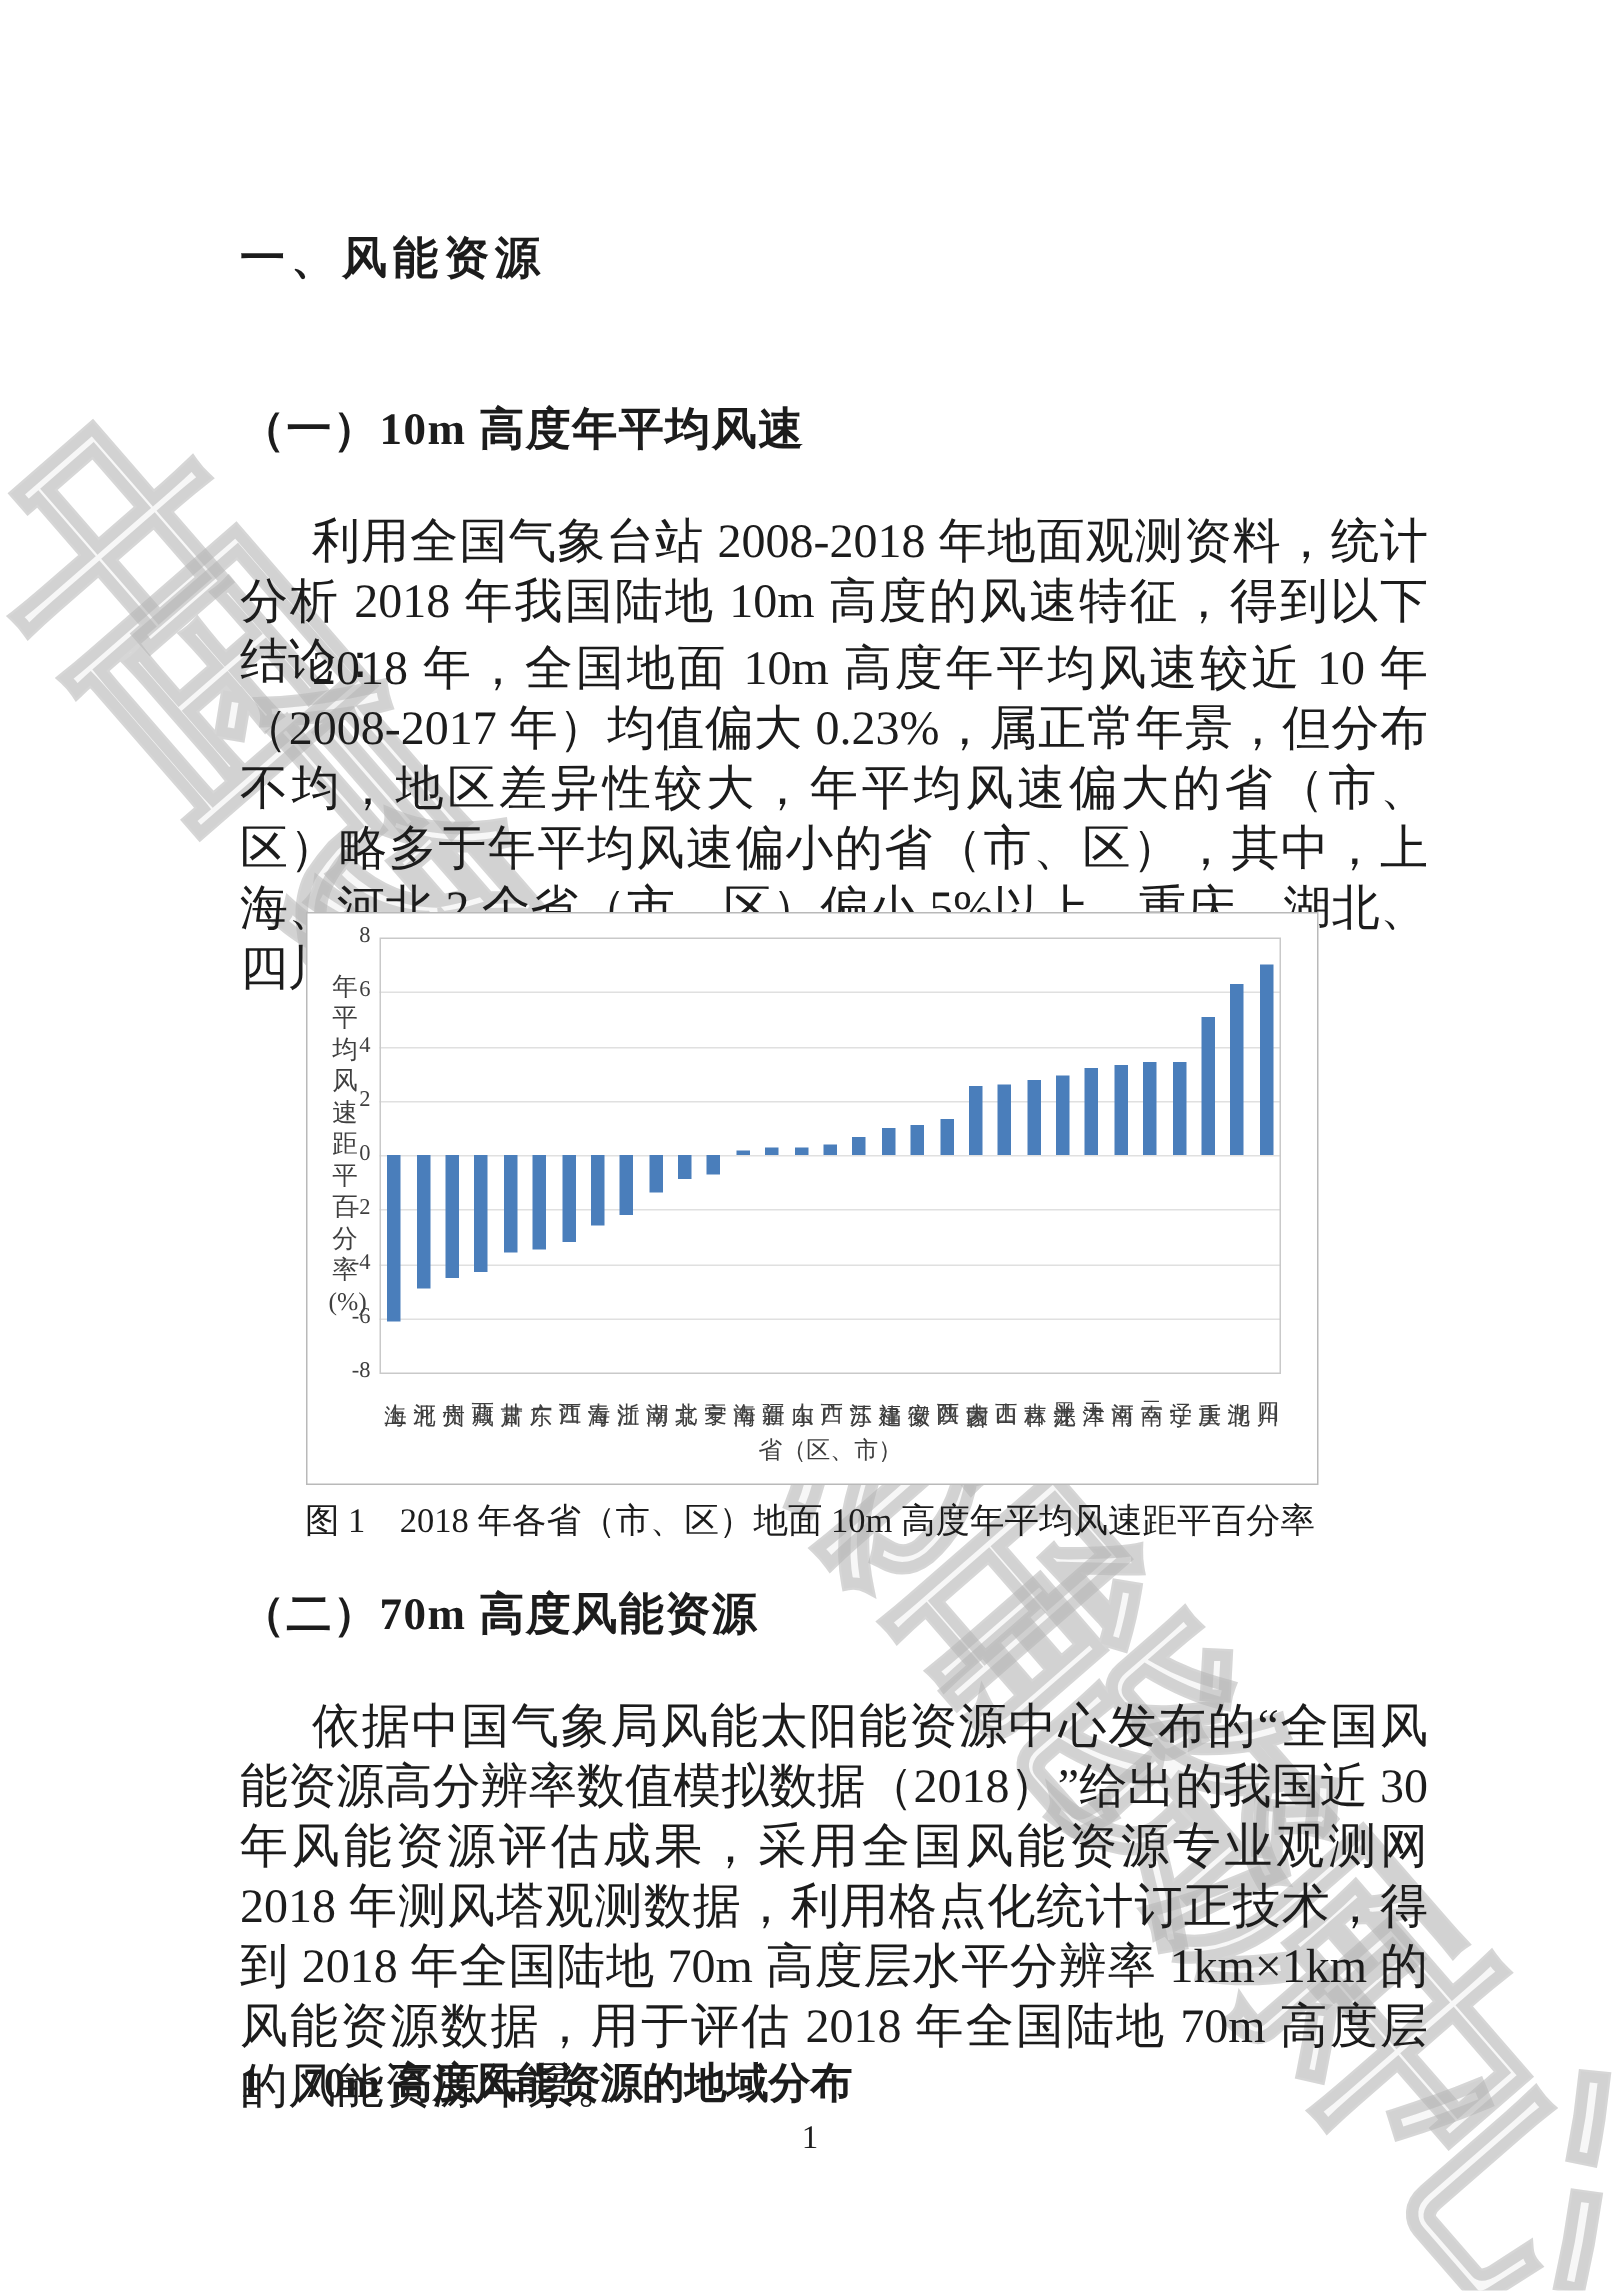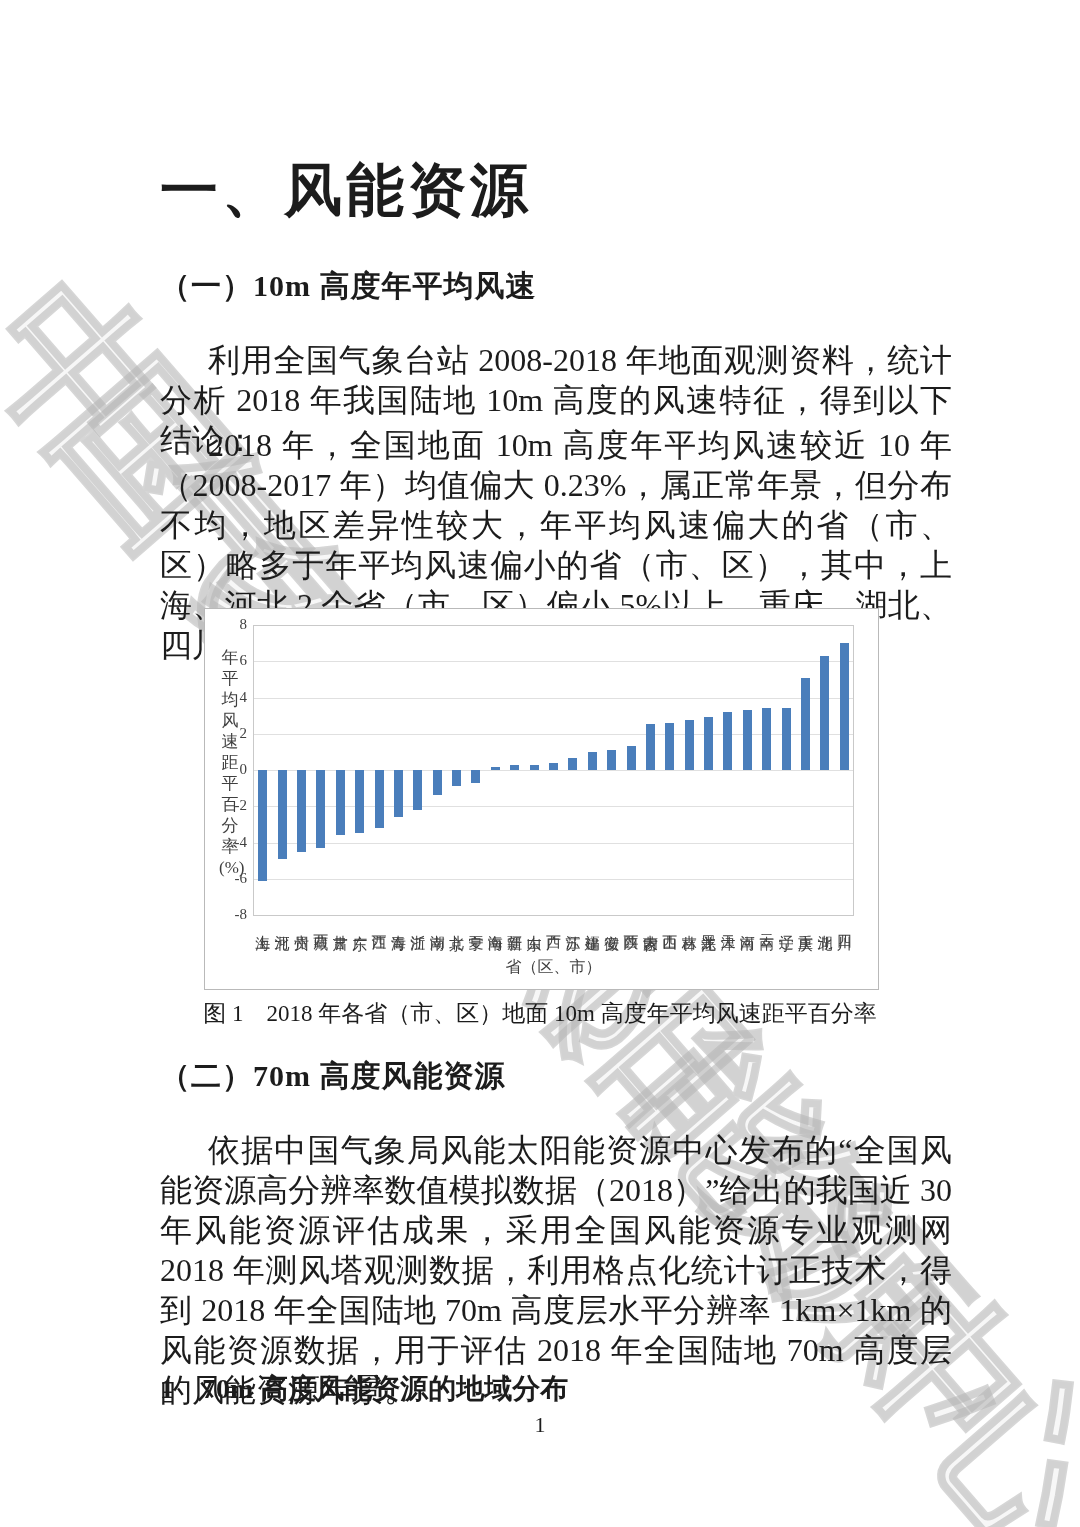--- a/index.html
+++ b/index.html
@@ -14,21 +14,21 @@
     font-size:168px;font-weight:bold;white-space:nowrap;
     letter-spacing:-58px;
     transform:rotate(49deg);transform-origin:0 0;
     color:rgba(190,190,190,0.12);
     -webkit-text-stroke:3px rgba(180,180,180,0.55);
     z-index:0;pointer-events:none;
   }
   .content{position:absolute;left:0;top:0;width:1080px;height:1527px;z-index:1;}
   .doc-title{
     position:absolute;left:160px;top:152px;
-    font-size:58px;font-weight:900;letter-spacing:4px;margin:0;
+    font-size:30px;font-weight:900;letter-spacing:4px;margin:0;
   }
   .h2{
     position:absolute;left:160px;
     font-size:30px;font-weight:bold;margin:0;letter-spacing:1px;
   }
   .h2-1{top:266px;text-align:center;}
   .h2-2{top:1056px;}
   .para{
     position:absolute;left:160px;width:792px;
     font-size:32px;line-height:40px;margin:0;

